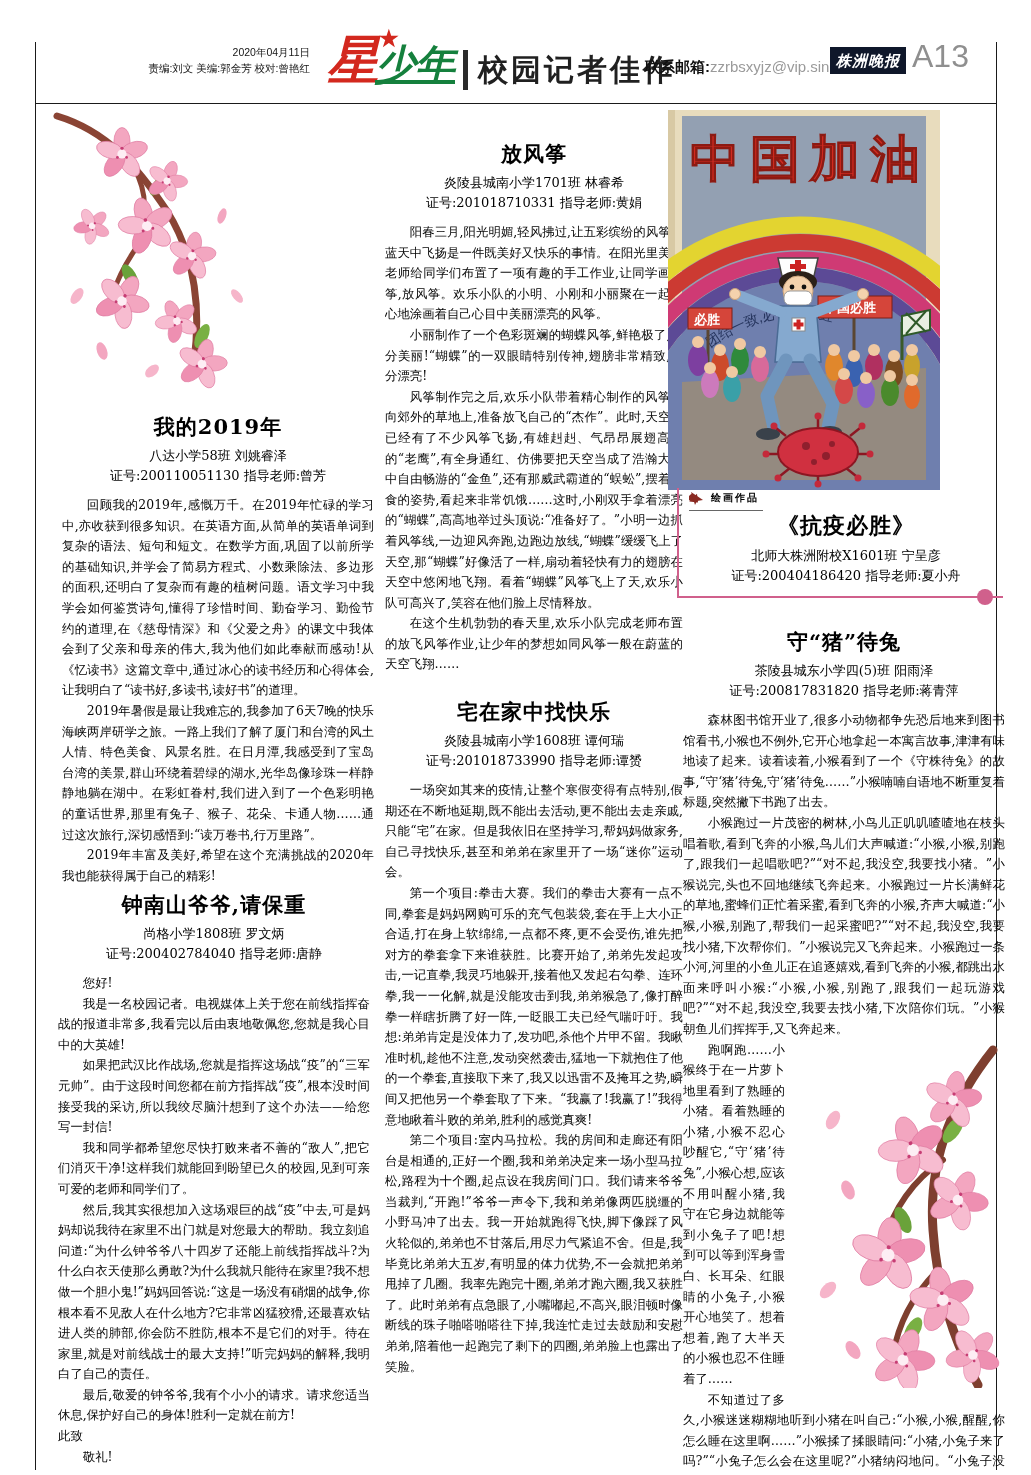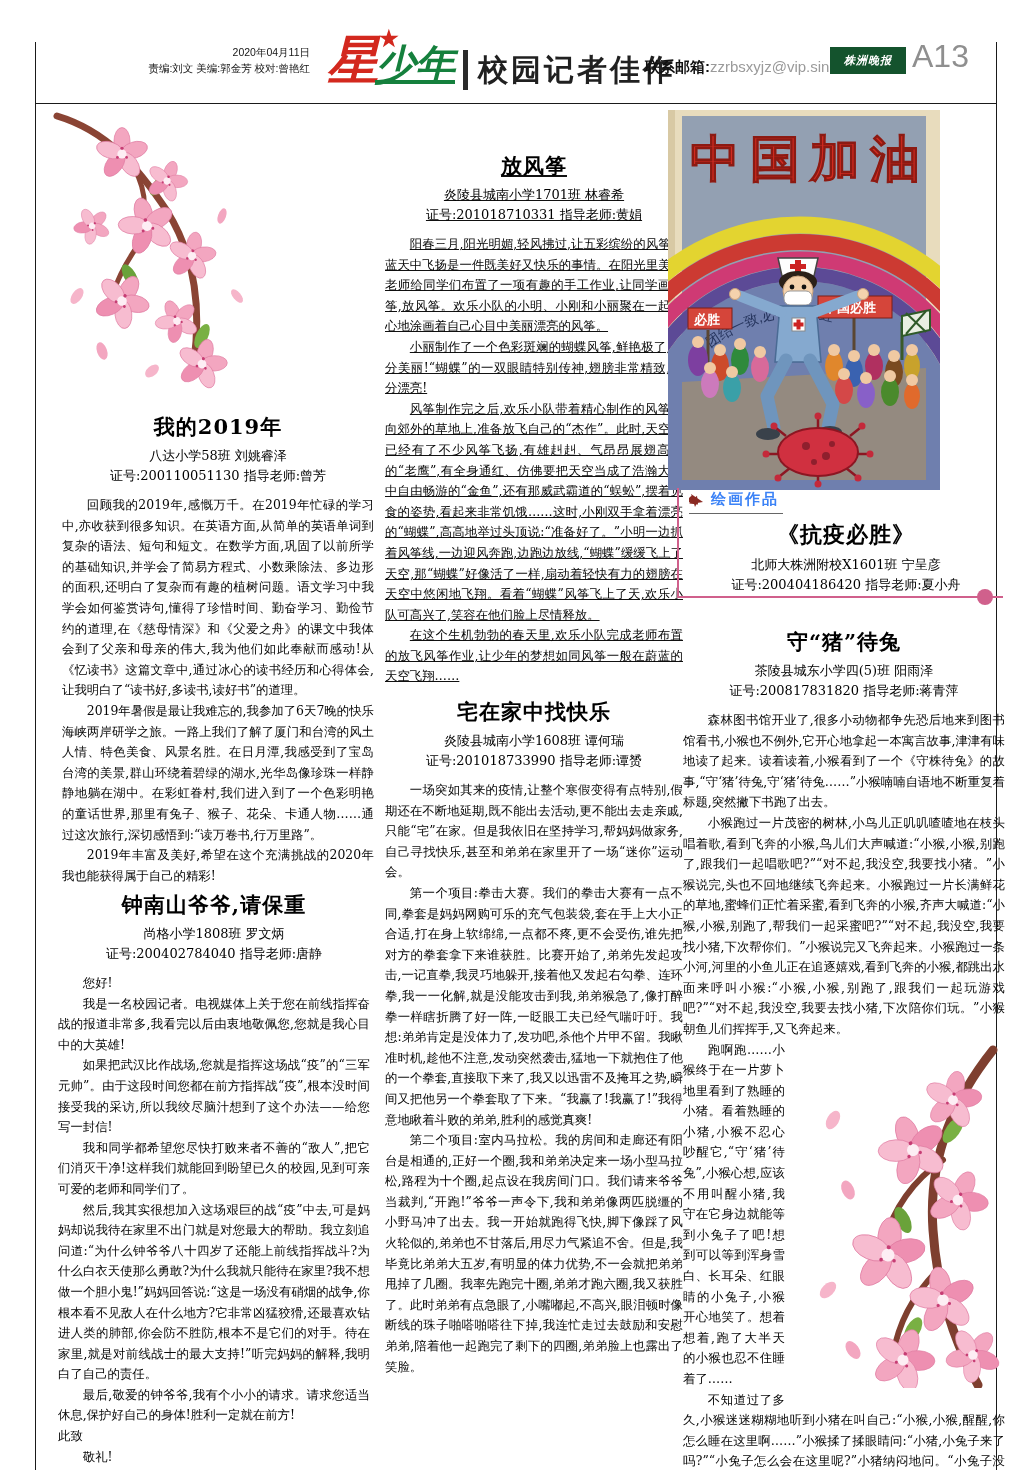--- a/index.html
+++ b/index.html
@@ -21,42 +21,42 @@
     font-family:"Liberation Sans",sans-serif;font-style:italic;font-weight:bold;}
   .logo .xing{font-size:52px;color:#d3281e;line-height:1;}
   .logo .shaonian{font-size:40px;color:#15803d;line-height:1;margin-left:-4px;text-decoration:underline;}
   .logo .star{position:absolute;left:52px;top:-8px;font-size:22px;color:#d3281e;font-style:normal;}
   .title-bar{position:absolute;left:463px;top:50px;width:5px;height:40px;background:#2b2b2b;}
   .section-title{position:absolute;left:478px;top:50px;font-family:"Liberation Sans",sans-serif;
     font-weight:bold;font-size:30px;letter-spacing:3px;color:#202020;}
   .contact{position:absolute;left:645px;top:58px;font-family:"Liberation Sans",sans-serif;}
   .contact .lbl{font-size:15px;font-weight:bold;color:#111;}
   .contact .eml{font-size:15px;color:#9a9a9a;}
-  .paper-logo{position:absolute;left:830px;top:47px;width:76px;height:27px;background:#14532d;
+  .paper-logo{position:absolute;left:830px;top:47px;width:76px;height:27px;background:#0f172a;
     color:#fff;font-family:"Liberation Sans",sans-serif;font-weight:bold;font-style:italic;
-    font-size:11px;letter-spacing:1px;text-align:center;line-height:27px;}
+    font-size:15px;letter-spacing:1px;text-align:center;line-height:27px;}
   .page-no{position:absolute;left:912px;top:38px;font-family:"Liberation Sans",sans-serif;
     font-size:32px;color:#8f8f8f;}
 
   
   .article{position:absolute;overflow:hidden;}
   .a-title{text-align:center;font-size:21px;font-weight:600;letter-spacing:1px;margin:0 0 6px 0;color:#000;}
   .a-title.big{font-size:22px;}
   .a-byline,.a-credit{text-align:center;font-size:13px;margin:0 0 2px 0;color:#000;}
   .a-credit{margin-bottom:10px;}
   .paras p{margin:0;text-indent:2em;font-size:12.4px;line-height:20.6px;text-align:justify;color:#060606;}
   .paras p.no-indent{text-indent:0;}
 
   
   .caption-block{position:absolute;left:677px;top:488px;width:326px;height:110px;
     border-left:2px solid #d0608c;border-bottom:2px solid #d0608c;box-sizing:border-box;padding:2px 0 0 10px;}
   .caption-block .dot{position:absolute;right:10px;bottom:-9px;width:16px;height:16px;border-radius:50%;background:#d0608c;}
   .label-row{display:inline-flex;align-items:center;gap:6px;border-bottom:1px solid #666;padding:0 4px 4px 0;}
-  .label-row .txt{font-size:15px;letter-spacing:2px;color:#3b82f6;font-weight:600;}
-  .caption-block .a-title{margin-top:6px;}
+  .label-row .txt{font-size:10px;letter-spacing:2px;color:#000000;font-weight:600;}
+  .caption-block .a-title{margin-top:0;}
 
   svg{display:block;}
   .deco{position:absolute;}
   .float-flower{float:right;width:212px;height:348px;margin:0 0 6px 8px;}
 </style>
 </head>
 <body>
 
 <div class="vrule left"></div>
 <div class="vrule right"></div>
@@ -137,21 +137,21 @@
       <p>我是一名校园记者。电视媒体上关于您在前线指挥奋战的报道非常多,我看完以后由衷地敬佩您,您就是我心目中的大英雄!</p>
       <p>如果把武汉比作战场,您就是指挥这场战“疫”的“三军元帅”。由于这段时间您都在前方指挥战“疫”,根本没时间接受我的采访,所以我绞尽脑汁想到了这个办法——给您写一封信!</p>
       <p>我和同学都希望您尽快打败来者不善的“敌人”,把它们消灭干净!这样我们就能回到盼望已久的校园,见到可亲可爱的老师和同学们了。</p>
       <p>然后,我其实很想加入这场艰巨的战“疫”中去,可是妈妈却说我待在家里不出门就是对您最大的帮助。我立刻追问道:“为什么钟爷爷八十四岁了还能上前线指挥战斗?为什么白衣天使那么勇敢?为什么我就只能待在家里?我不想做一个胆小鬼!”妈妈回答说:“这是一场没有硝烟的战争,你根本看不见敌人在什么地方?它非常凶猛狡猾,还最喜欢钻进人类的肺部,你会防不胜防,根本不是它们的对手。待在家里,就是对前线战士的最大支持!”听完妈妈的解释,我明白了自己的责任。</p>
       <p>最后,敬爱的钟爷爷,我有个小小的请求。请求您适当休息,保护好自己的身体!胜利一定就在前方!</p>
       <p class="no-indent">此致</p>
       <p>敬礼!</p>
     </div>
 </div>
 
-<div class="article" style="left:385px;top:152px;width:298px;height:545px;text-decoration:underline;">
+<div class="article" style="left:385px;top:140px;width:298px;height:545px;">
   <h2 class="a-title">放风筝</h2>
   <div class="a-byline">炎陵县城南小学1701班 林睿希</div>
   <div class="a-credit">证号:201018710331  指导老师:黄娟</div>
   <div class="paras">
       <p>阳春三月,阳光明媚,轻风拂过,让五彩缤纷的风筝在蓝天中飞扬是一件既美好又快乐的事情。在阳光里美术老师给同学们布置了一项有趣的手工作业,让同学画风筝,放风筝。欢乐小队的小明、小刚和小丽聚在一起开心地涂画着自己心目中美丽漂亮的风筝。</p>
       <p>小丽制作了一个色彩斑斓的蝴蝶风筝,鲜艳极了,十分美丽!“蝴蝶”的一双眼睛特别传神,翅膀非常精致,十分漂亮!</p>
       <p>风筝制作完之后,欢乐小队带着精心制作的风筝奔向郊外的草地上,准备放飞自己的“杰作”。此时,天空中已经有了不少风筝飞扬,有雄赳赳、气昂昂展翅高飞的“老鹰”,有全身通红、仿佛要把天空当成了浩瀚大海中自由畅游的“金鱼”,还有那威武霸道的“蜈蚣”,摆着觅食的姿势,看起来非常饥饿……这时,小刚双手拿着漂亮的“蝴蝶”,高高地举过头顶说:“准备好了。”小明一边抓着风筝线,一边迎风奔跑,边跑边放线,“蝴蝶”缓缓飞上了天空,那“蝴蝶”好像活了一样,扇动着轻快有力的翅膀在天空中悠闲地飞翔。看着“蝴蝶”风筝飞上了天,欢乐小队可高兴了,笑容在他们脸上尽情释放。</p>
       <p>在这个生机勃勃的春天里,欢乐小队完成老师布置的放飞风筝作业,让少年的梦想如同风筝一般在蔚蓝的天空飞翔……</p>
     </div>
 </div>

